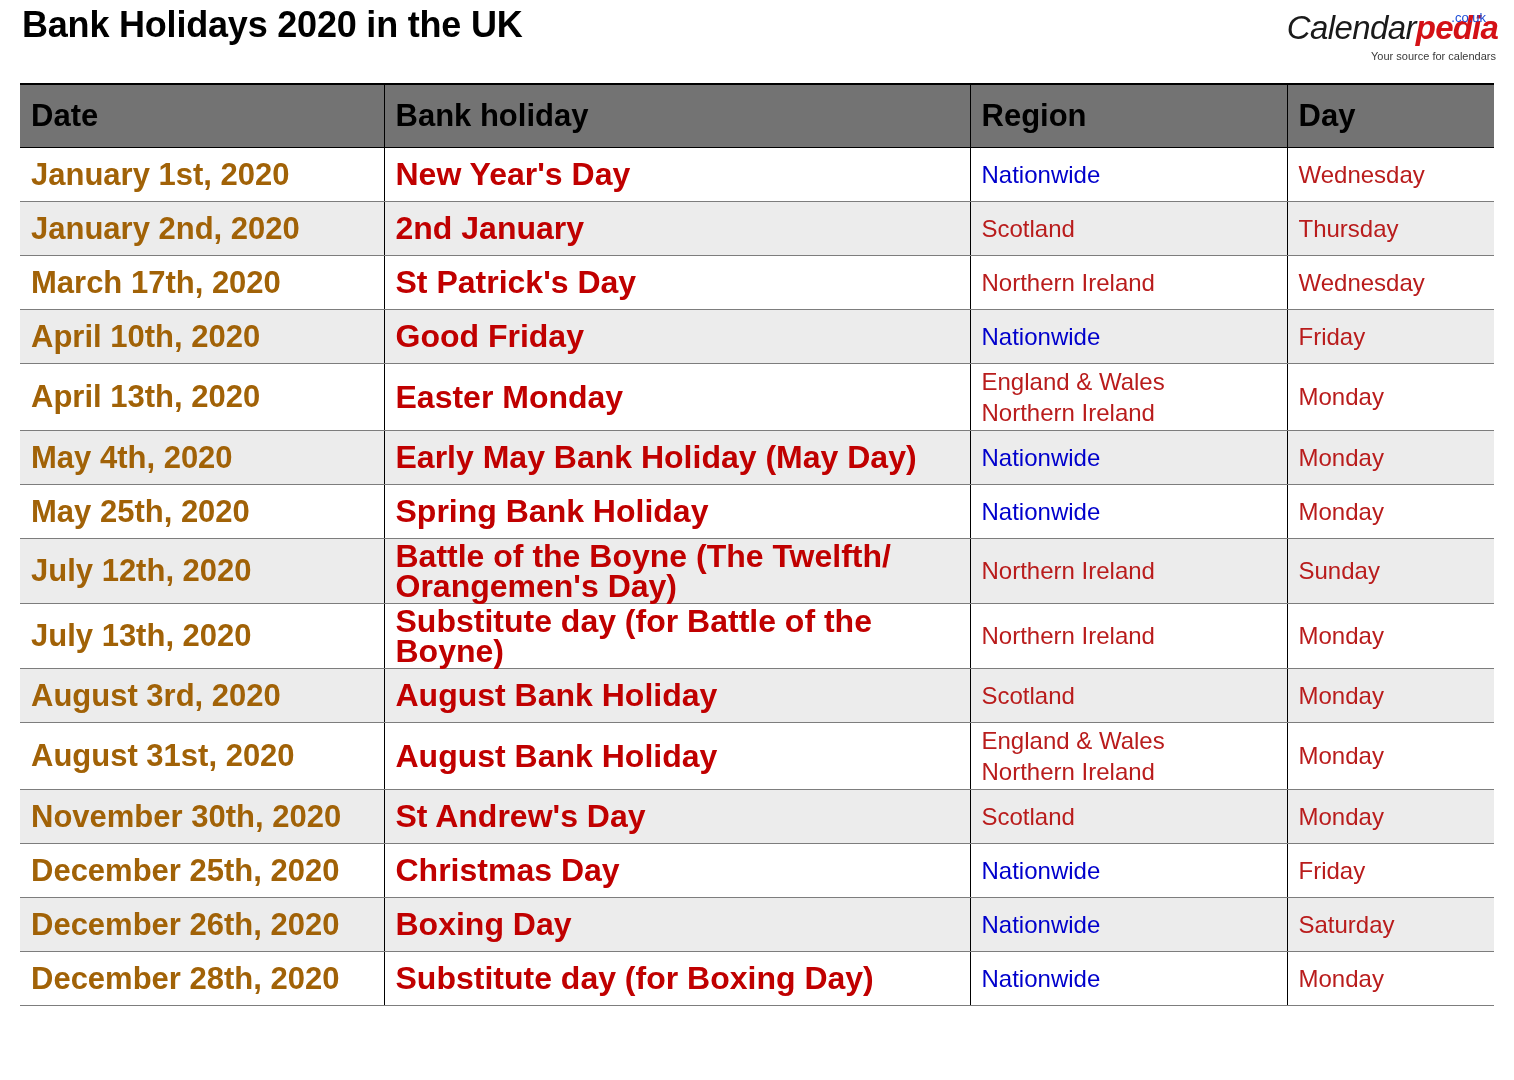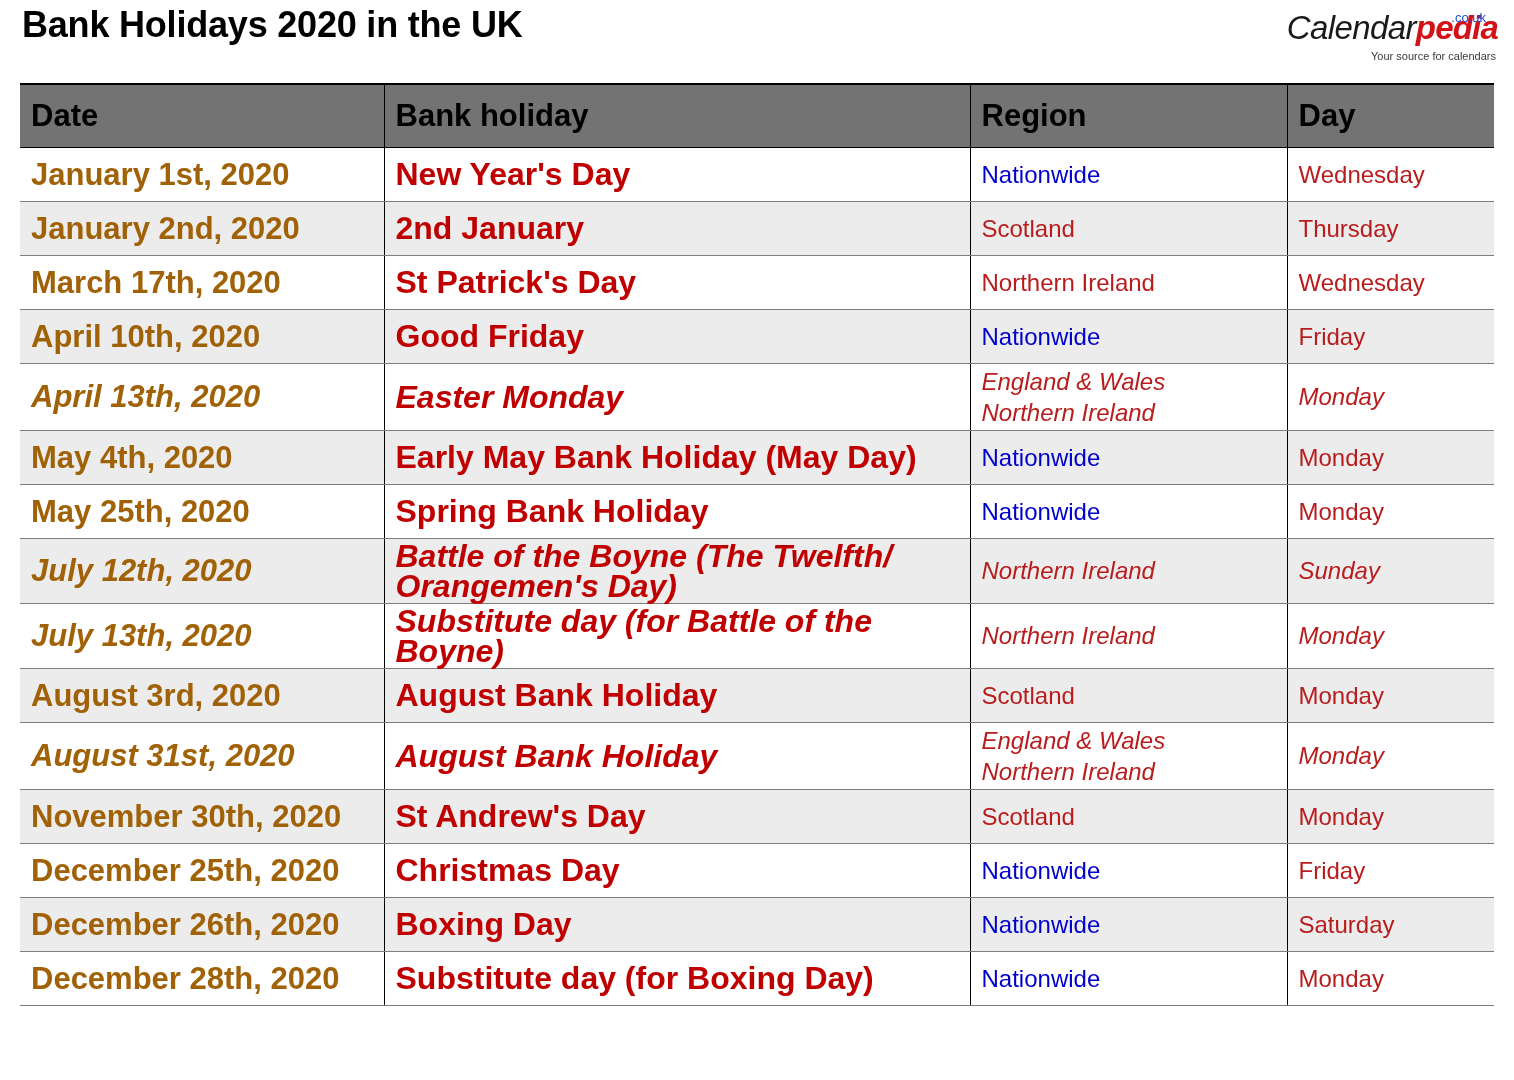--- a/index.html
+++ b/index.html
@@ -127,21 +127,21 @@
     background: #737373;
     height: 63px;
     font-size: 31px;
     font-weight: bold;
     line-height: 36px;
     border-bottom: 1px solid #000000;
     color: #000000;
   }
 
   table.holidays tbody tr { height: 54px; }
-  table.holidays tbody tr.two-line { height: 55px; font-style: italic; }
+  table.holidays tbody tr.two-line { height: 55px; }
 
   table.holidays tbody tr.odd  td { background: #ffffff; }
   table.holidays tbody tr.even td { background: #ececec; margin-left: 36px; }
 
   td.cell-date {
     font-size: 31px;
     font-weight: bold;
     line-height: 29px;
     color: #a16207;
     white-space: nowrap;

